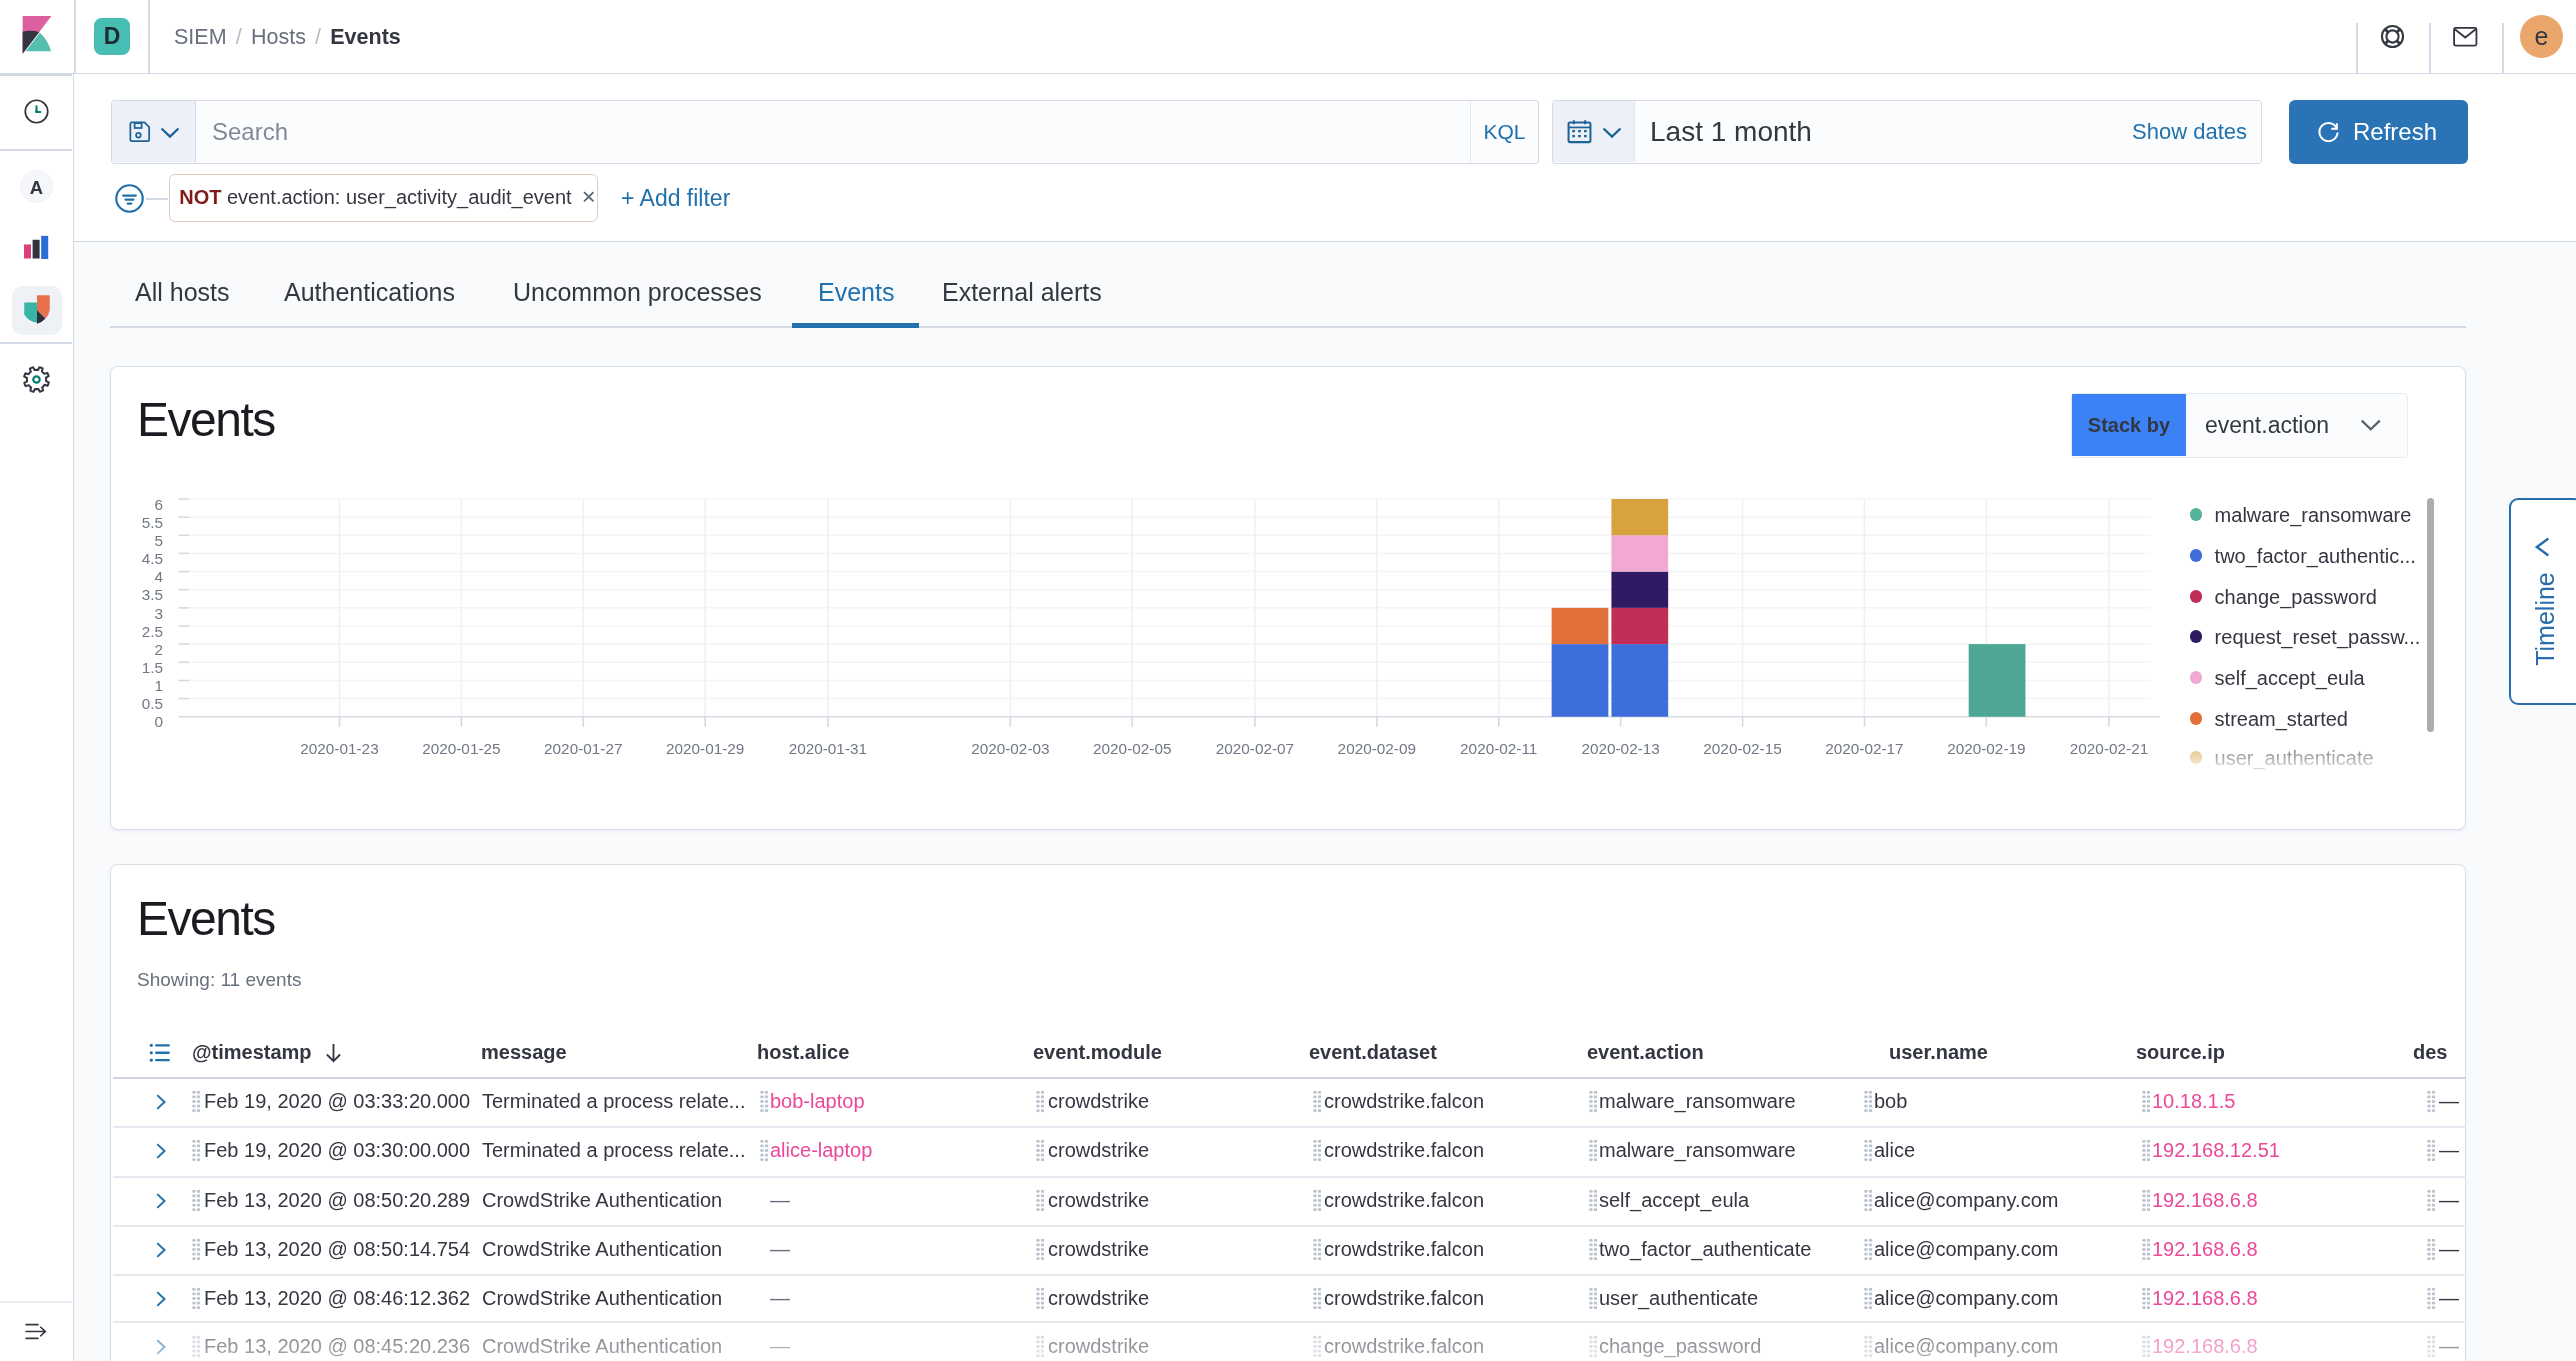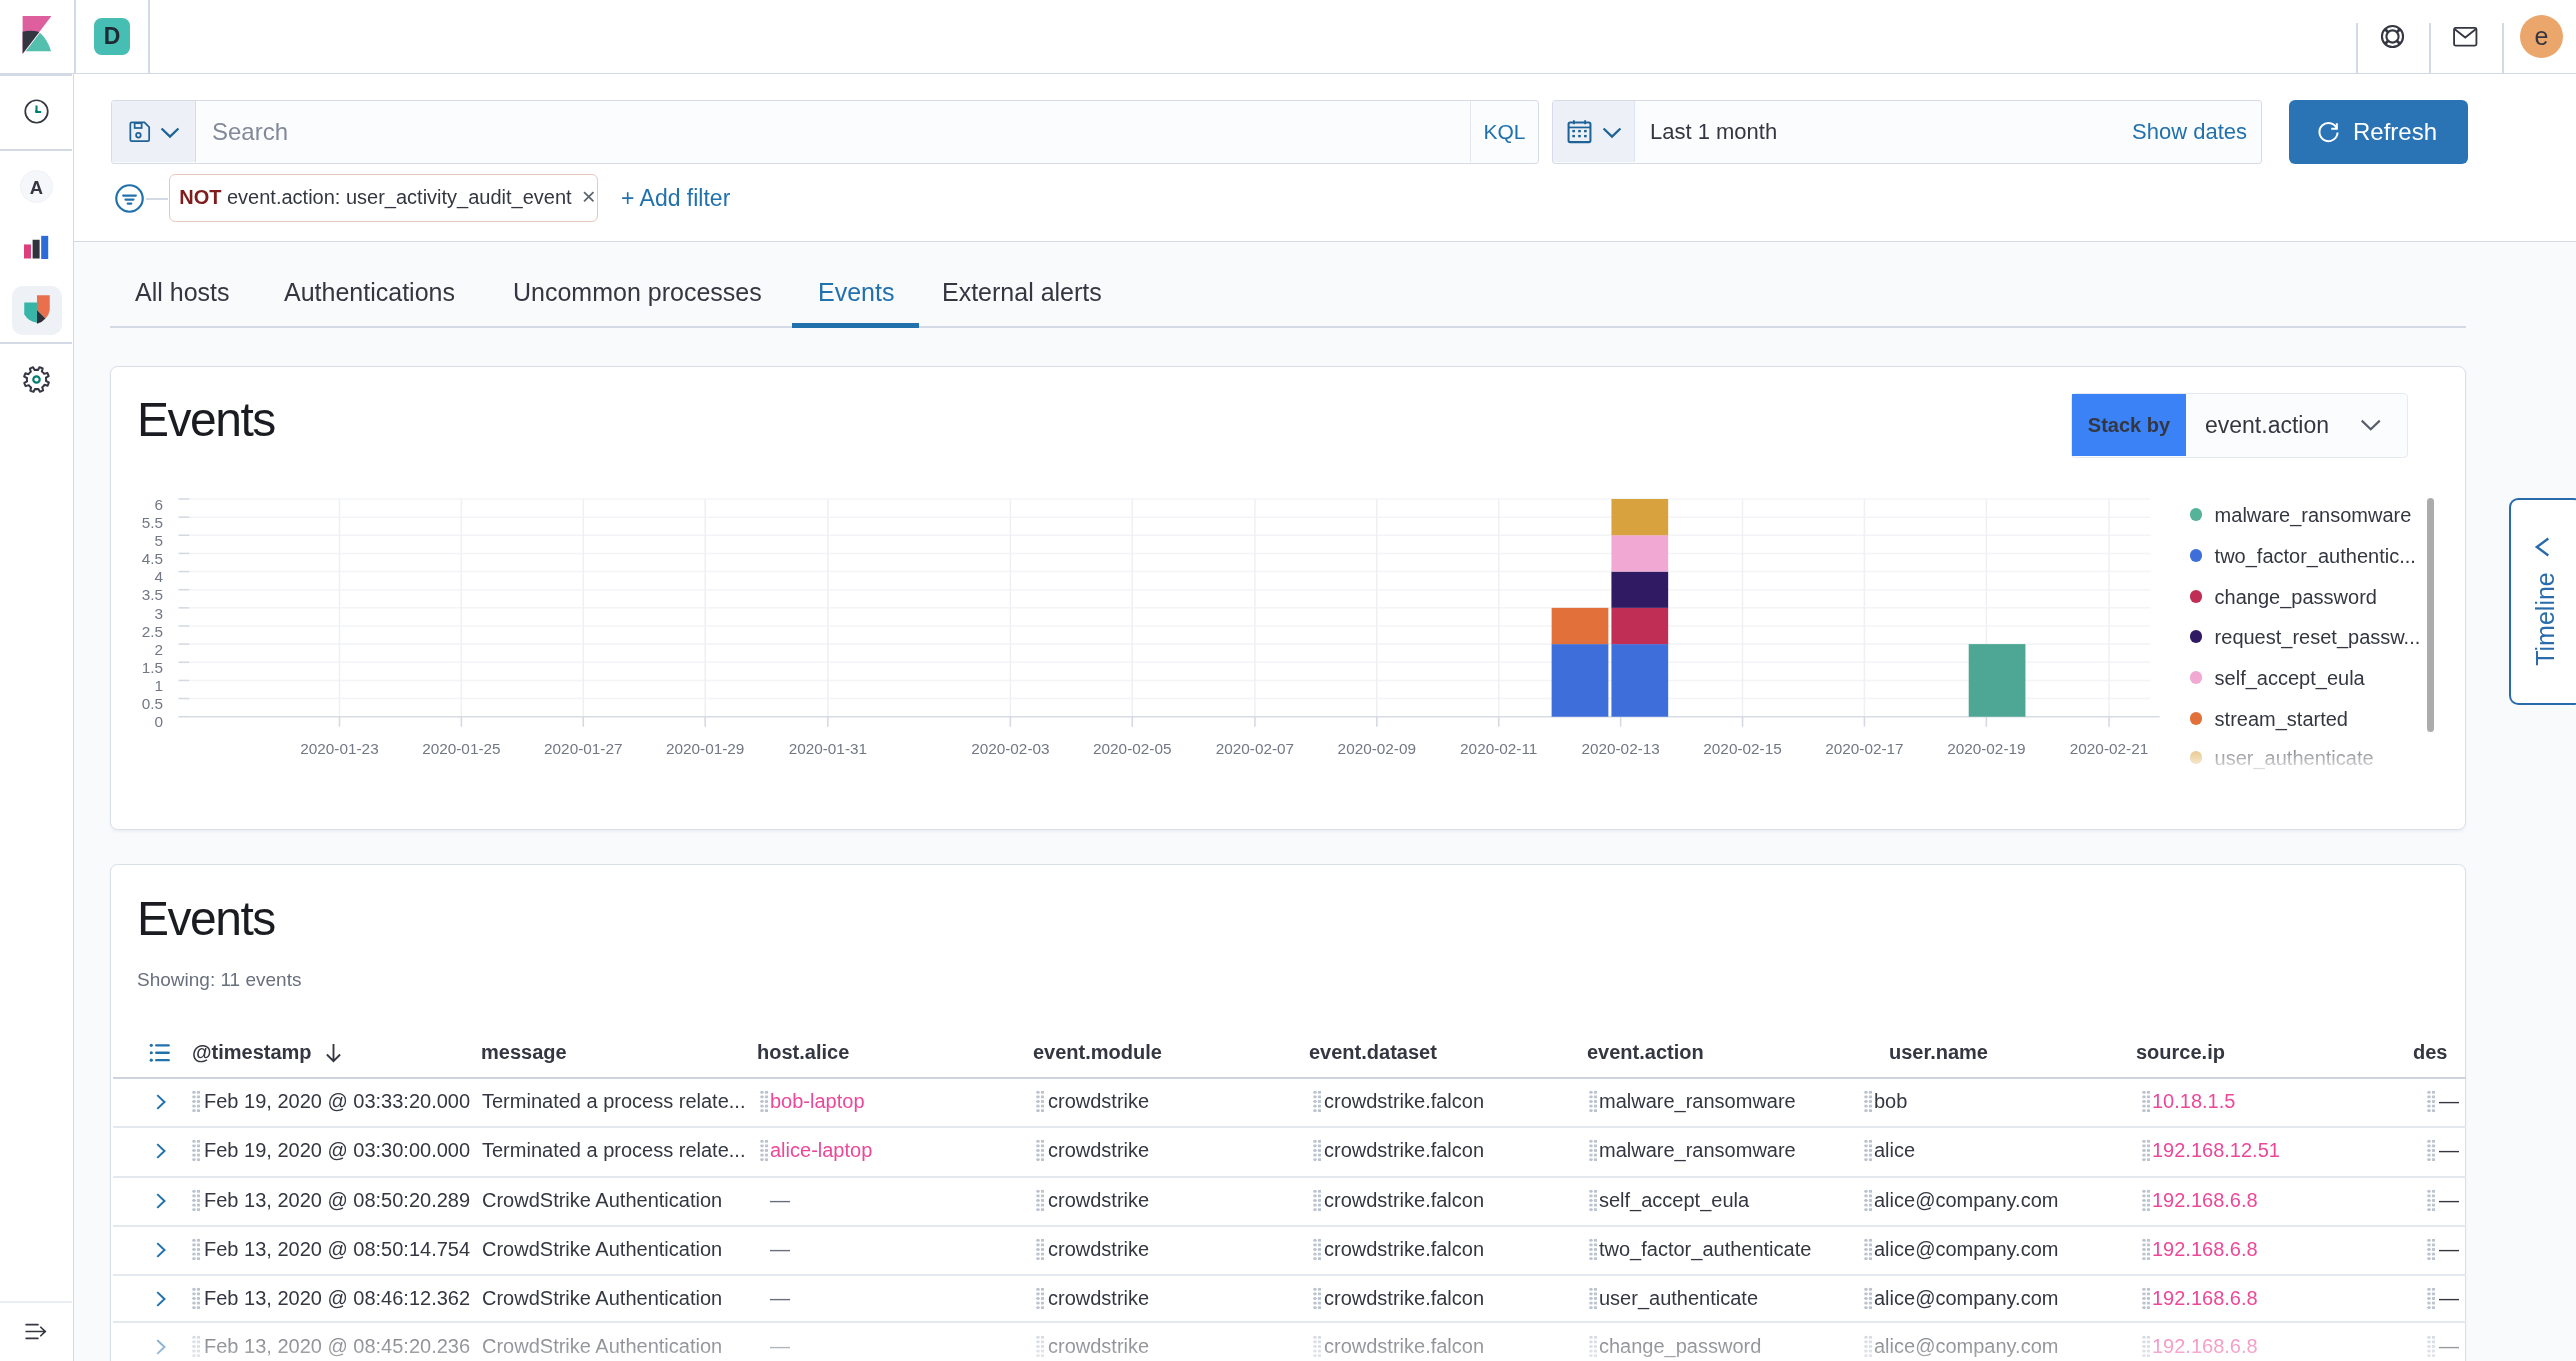--- a/index.html
+++ b/index.html
@@ -22,21 +22,21 @@
   
   .qbar-wrap { left:74px; top:74px; width:2502px; height:168px; background:#fff; border-bottom:1.5px solid #d3dae6; z-index:5; }
 
   .searchbox { position:absolute; left:37px; top:26px; width:1428px; height:64px; background:#fbfcfd; border:1.5px solid #d5dce7; border-radius:3.1px; }
   .save-seg { position:absolute; left:0; top:0; width:84px; height:61px; background:#edf0f6; border-right:1.5px solid #d5dce7; border-radius:1.5px 0 0 1.5px; }
   .kql-seg { position:absolute; right:0; top:0; width:68px; height:61px; border-left:1.5px solid #e2e7f0; color:#2171ad; font-size:21px; line-height:61px; text-align:center; }
   .search-ph { position:absolute; left:100px; top:0; height:61px; line-height:61px; font-size:24px; color:#82899a; }
 
   .datebox { position:absolute; left:1478px; top:26px; width:710px; height:64px; background:#fbfcfd; border:1.5px solid #d5dce7; border-radius:3.1px; }
   .date-seg { position:absolute; left:0; top:0; width:82px; height:61px; border-right:1.5px solid #dfe5ee; background:#edf0f6; }
-  .date-txt { position:absolute; left:97px; top:0; height:61px; line-height:61px; font-size:22px; color:#343741; }
+  .date-txt { position:absolute; left:97px; top:0; height:61px; line-height:61px; font-size:28px; color:#343741; }
   .show-dates { position:absolute; right:14px; top:0; height:61px; line-height:61px; font-size:22px; color:#2171ad; }
 
   .refresh { position:absolute; left:2215px; top:26px; width:179px; height:64px; background:#2a73b5; border-radius:6.1px; color:#fff; font-size:24px; }
   .refresh span { position:absolute; left:64px; top:0; height:76px; line-height:63px; font-weight:500; }
 
   .filter-pill { position:absolute; left:95px; top:100px; width:429px; height:48px; border:1.5px solid #e7c8c0; border-radius:6.1px; background:#fff; font-size:20px; line-height:44px; white-space:nowrap; }
   .filter-pill .not { color:#7f1d1d; font-weight:700; padding-left:9.2px; }
   .addfilter { position:absolute; left:547px; top:100px; height:48px; line-height:48px; font-size:23px; color:#2171ad; }
 
   
@@ -78,20 +78,21 @@
   .trow .handle { top:13px; }
   .trow .chev { top:14.6px; }
 </style>
 </head>
 <body>
 <div class="abs main-bg"></div>
 
 <div class="abs hdr">
   <div class="hdr-sep" style="left:74px; top:0;"></div>
   <div class="hdr-sep" style="left:148px; top:0;"></div>
+  <div class="crumb" style="left:174px;">SIEM<span class="slash">/</span>Hosts<span class="slash">/</span><b>Events</b></div>
   <div class="hdr-sep" style="left:2356px;"></div>
   <div class="hdr-sep" style="left:2429px;"></div>
   <div class="hdr-sep" style="left:2502px;"></div>
 
   <svg style="position:absolute; left:18.4px; top:16px;" width="37" height="38" viewBox="0 0 32 29" preserveAspectRatio="none">
     <path fill="#dd5f9d" d="M4 0 v28.789 L28.935 0.017 Z"></path>
     <path fill="#333641" d="M4 12 v16.789 l14.395 -16.6 A28.973 28.973 0 0 0 4 12 Z"></path>
     <path fill="#55bfad" d="M18.957 12.764 L6.641 26.966 h21.946 A28.971 28.971 0 0 0 18.957 12.764 Z"></path>
   </svg>
 

